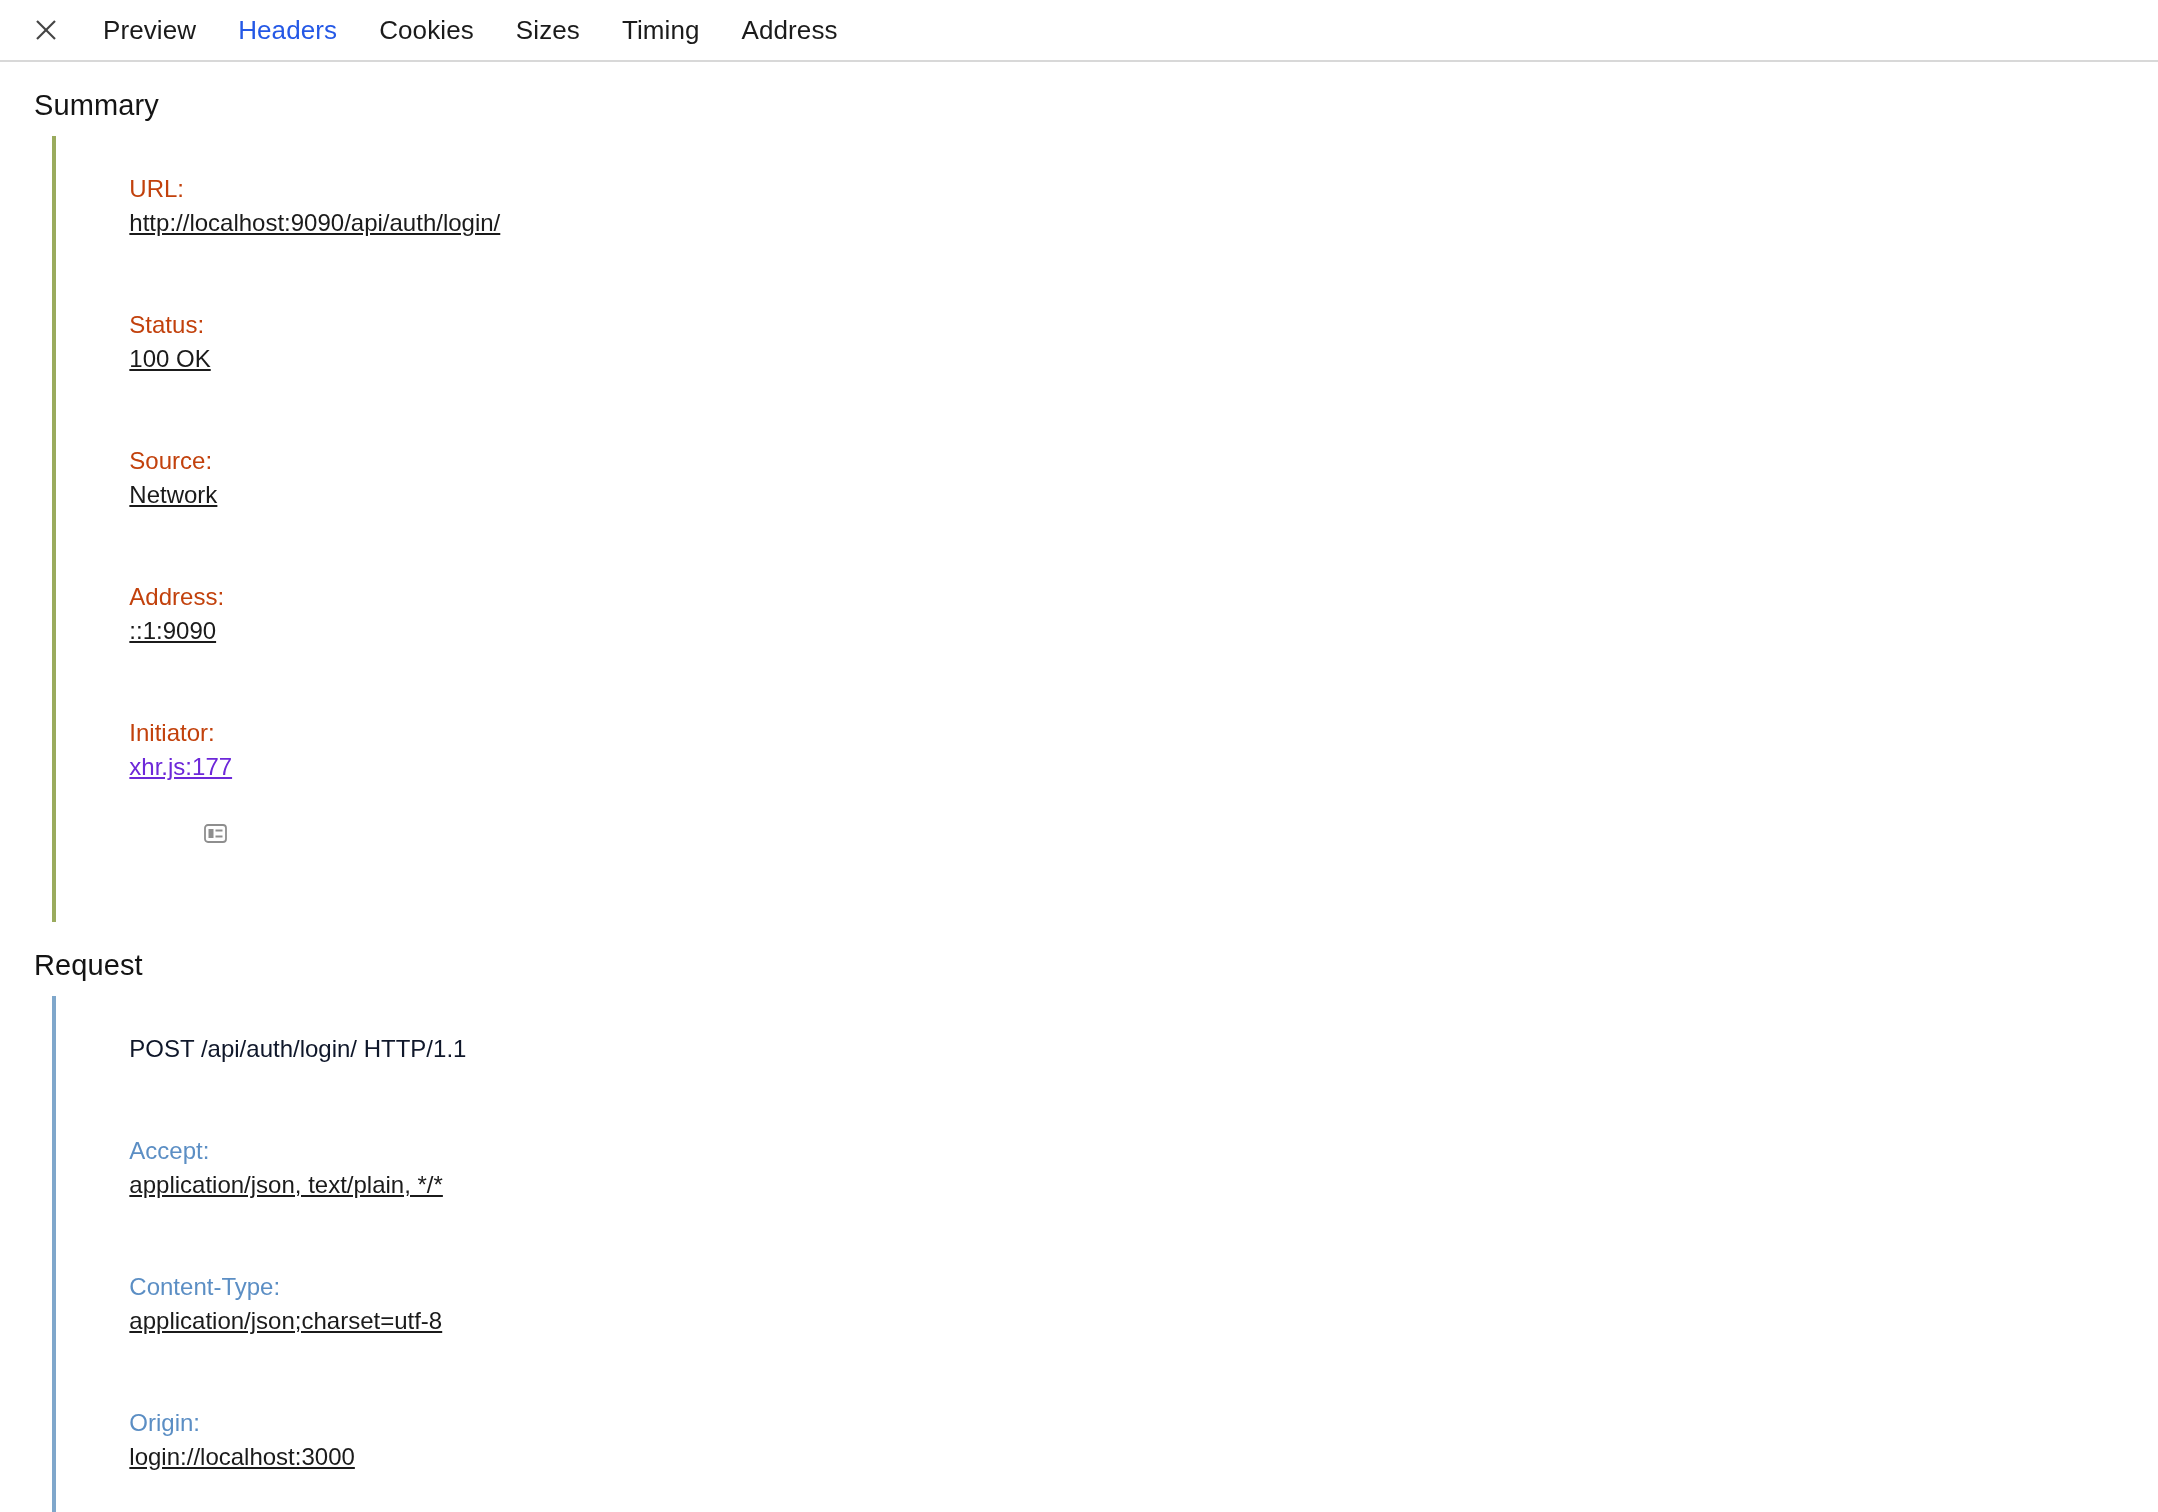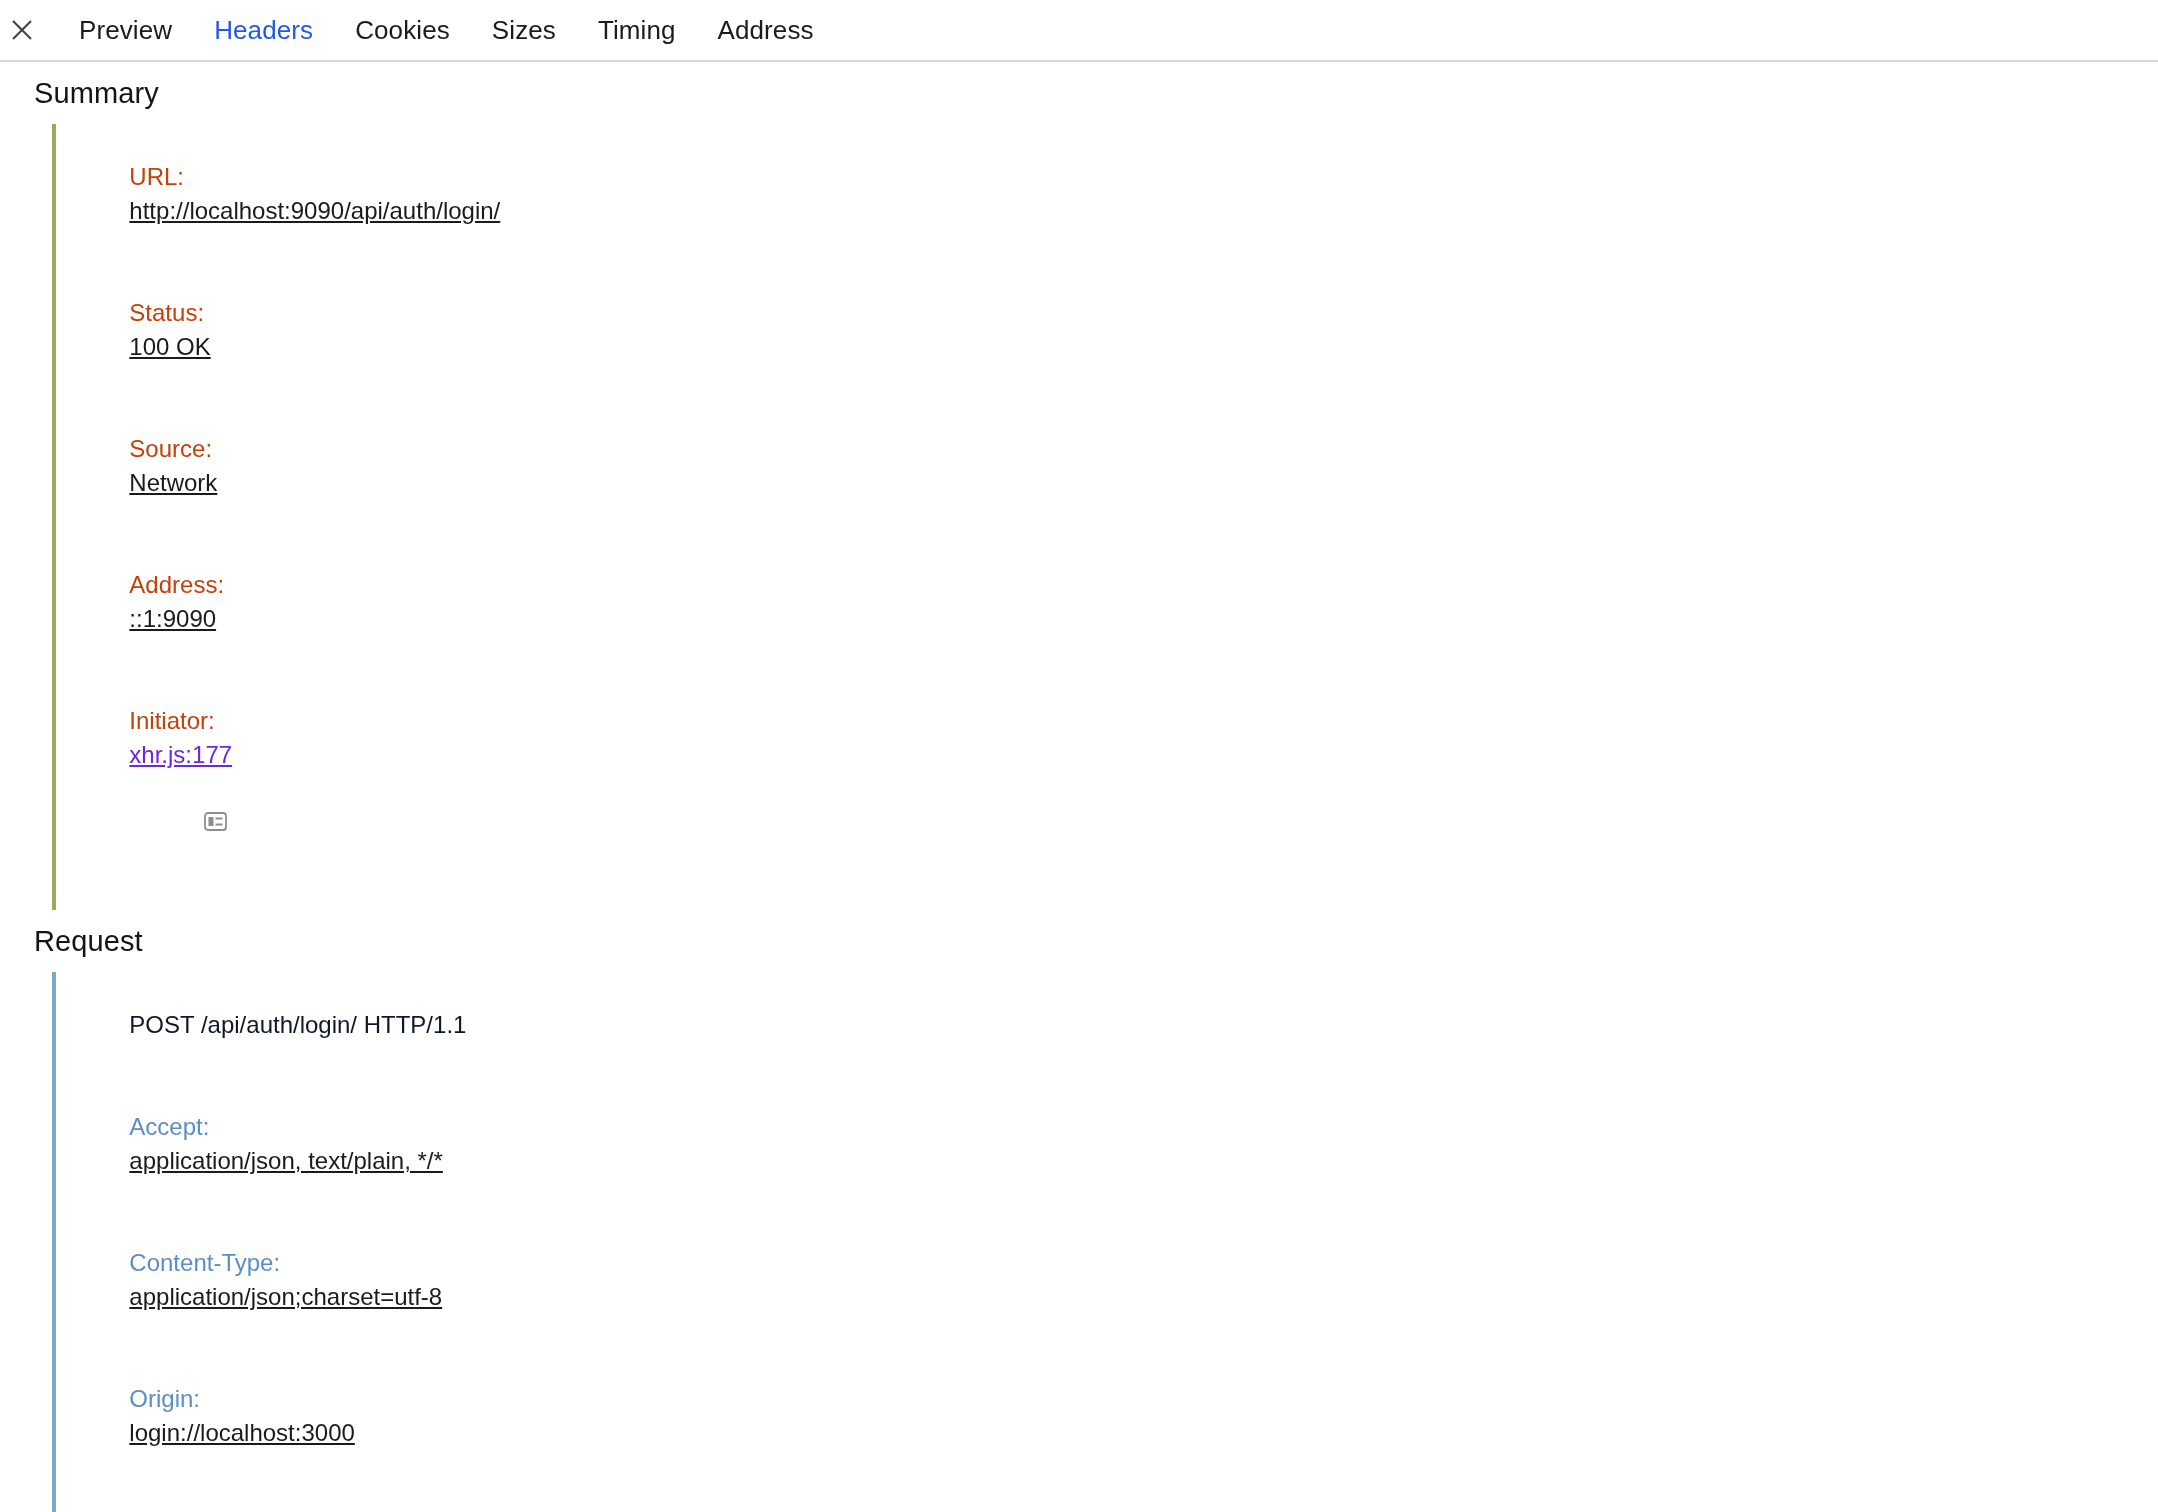--- a/index.html
+++ b/index.html
@@ -16,21 +16,21 @@
     overflow: hidden;
     -webkit-font-smoothing: antialiased;
   }
 
   
   .tabbar {
     display: flex;
     align-items: center;
     height: 62px;
     border-bottom: 2px solid #d8d8d8;
-    padding-left: 0;
+    padding-left: 24px;
     box-sizing: border-box;
     background: #ffffff;
   }
   .close-btn {
     width: 44px;
     height: 44px;
     display: flex;
     align-items: center;
     justify-content: center;
     cursor: pointer;
@@ -57,21 +57,21 @@
   .content {
     padding: 0 0 0 34px;
     box-sizing: border-box;
   }
   .section { margin: 0; }
   .section-title {
     font-size: 29px;
     font-weight: 400;
     color: #141414;
     margin: 0;
-    padding-top: 15px;
+    padding-top: 27px;
     padding-bottom: 14px;
     letter-spacing: 0.1px;
   }
   .group {
     border-left: 4px solid #9aab5d;
     padding: 2px 0 2px 20px;
     margin-left: 18px;
   }
   .group.blue  { border-left-color: #7fa7cb; }
 

